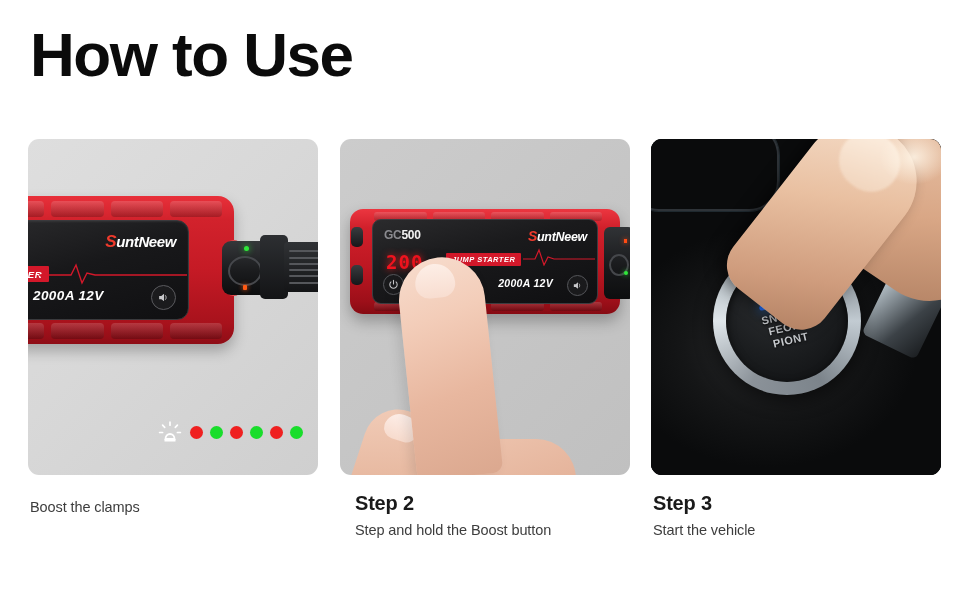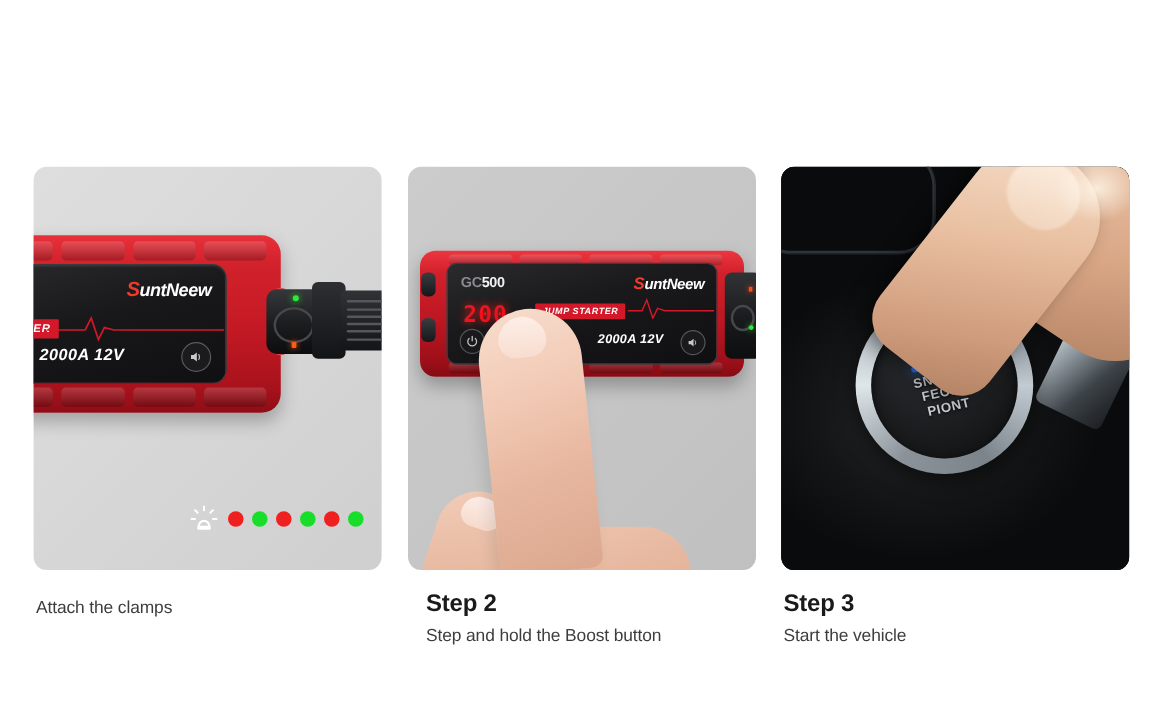--- a/index.html
+++ b/index.html
@@ -289,20 +289,21 @@
     position:absolute; left:228px; top:-10px; width:70px; height:56px;
     background:radial-gradient(ellipse at center,rgba(255,246,232,.85),rgba(255,240,220,0) 70%);
     z-index:5;
   }
 </style>
 </head>
 <body>
 
 <div class="page">
 
+  <h1 class="page-title">How to Use</h1>
 
   <div class="panels">
 
     <div class="panel panel-1">
 
       <div class="dev1">
         <div class="grip-top">
           <span></span>
             <span></span>
             <span></span>
@@ -444,21 +445,21 @@
         </div>
       </div>
 
       <div class="p3-hand"></div>
       <div class="p3-finger"></div>
       <div class="glare"></div>
     </div>
   </div>
 
   <div class="cap cap-1">
-    <div class="desc">Attach the clamps</div>
+    <div class="desc">Boost the clamps</div>
   </div>
   <div class="cap cap-2">
     <div class="step">Step 2</div>
     <div class="desc">Step and hold the Boost button</div>
   </div>
   <div class="cap cap-3">
     <div class="step">Step 3</div>
     <div class="desc">Start the vehicle</div>
   </div>
 

